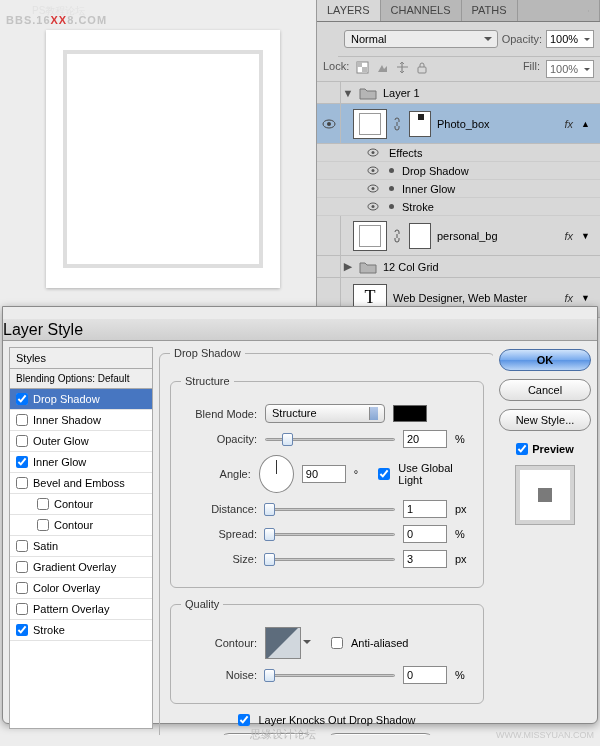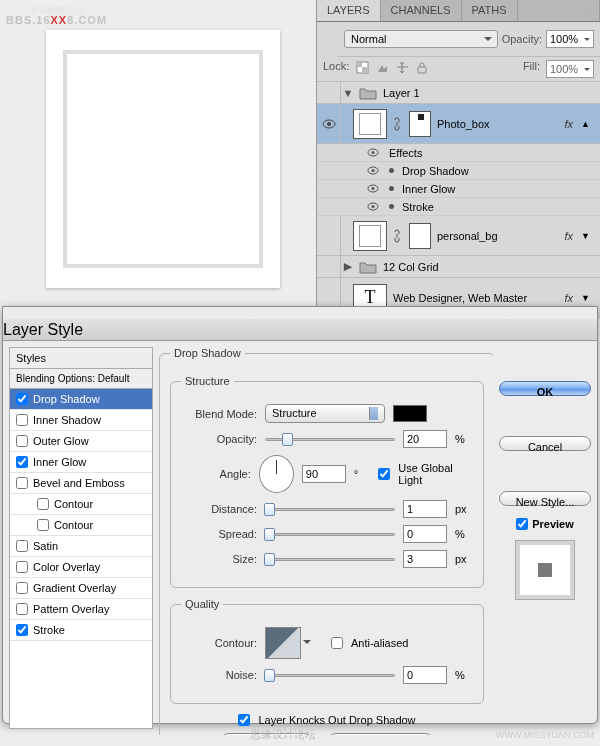--- a/index.html
+++ b/index.html
@@ -87,21 +87,21 @@
 
 .angle-dial { width: 38px; height: 38px; border:1px solid #888; border-radius:50%; background:#fff; position:relative; }
 .angle-hand { position:absolute; width:14px; height:1px; background:#333; top:50%; left:50%; transform-origin: 0 0; transform: rotate(-90deg); }
 .contour-thumb { width: 36px; height: 32px; border:1px solid #888; background: linear-gradient(135deg, #5d6c7c 49%, #d1d7dd 51%); position:relative; }
 .contour-arrow { position:absolute; right:-11px; top:12px; border:4px solid transparent; border-top-color:#555; }
 
 .btn-row { display:flex; gap: 12px; justify-content:center; margin-top: 6px; }
 .mac-btn { height: 20px; padding: 0 14px; border:1px solid #8a8a8a; border-radius: 11px; background: linear-gradient(#fdfdfd,#e3e3e3); line-height:18px; text-align:center; }
 
 .right-col { width: 104px; padding: 8px 6px; display:flex; flex-direction:column; align-items:center; gap: 8px; }
-.aqua-btn { width: 92px; height: 15px; border-radius: 12px; border:1px solid #4a6fa5; text-align:center; line-height:20px;margin-top:32px; }
+.aqua-btn { width: 92px; height: 22px; border-radius: 12px; border:1px solid #4a6fa5; text-align:center; line-height:20px; }
 .aqua-btn.primary { background: linear-gradient(#cfe3fb, #79abee 50%, #5b95e4 51%, #b8d4f7); font-weight:bold; }
 .aqua-btn.normal { background: linear-gradient(#fefefe,#e2e2e2); border-color:#8a8a8a; }
 .preview-check { display:flex; align-items:center; gap:4px; margin-top:4px; }
 .preview-box { width: 60px; height: 60px; background:#fff; border:1px solid #aaa; display:flex; align-items:center; justify-content:center; margin-top: 2px; box-shadow: inset 0 0 0 4px #d4d4d4; }
 .preview-box .psq { width: 14px; height:14px; background:#7a7a7a; }
 
 svg .stroke { stroke:#555; fill:none; stroke-width:1.3; }
 </style>
 </head>
 <body>
@@ -310,25 +310,25 @@
       <div class="opt indent">
           <input type="checkbox" style="">
           <span>Contour</span>
         </div>
       <div class="opt">
           <input type="checkbox" style="">
           <span>Satin</span>
         </div>
       <div class="opt">
           <input type="checkbox" style="">
+          <span>Gradient Overlay</span>
+        </div>
+      <div class="opt">
+          <input type="checkbox" style="">
           <span>Color Overlay</span>
-        </div>
-      <div class="opt">
-          <input type="checkbox" style="">
-          <span>Gradient Overlay</span>
         </div>
       <div class="opt">
           <input type="checkbox" style="">
           <span>Pattern Overlay</span>
         </div>
       <div class="opt">
           <input type="checkbox" checked="" style="">
           <span>Stroke</span>
         </div>
     </div>

